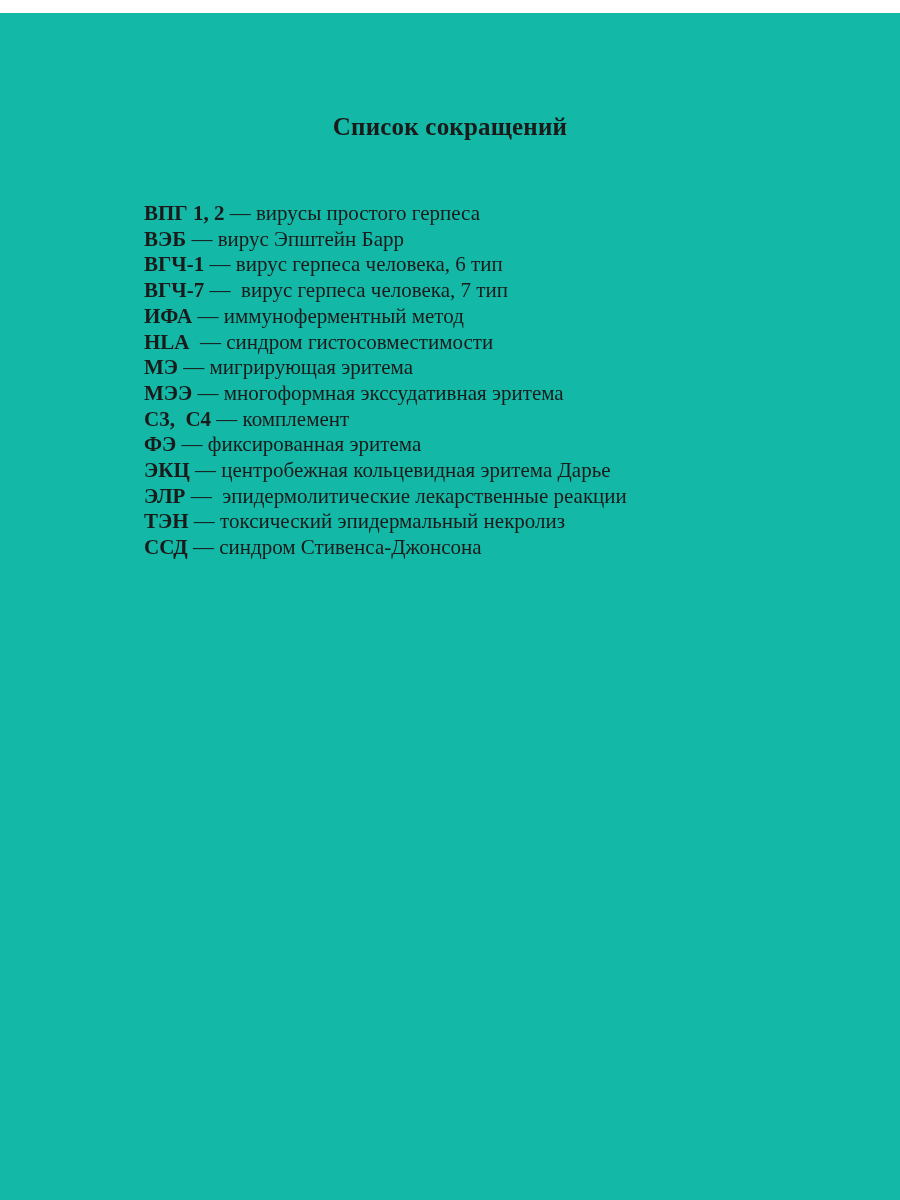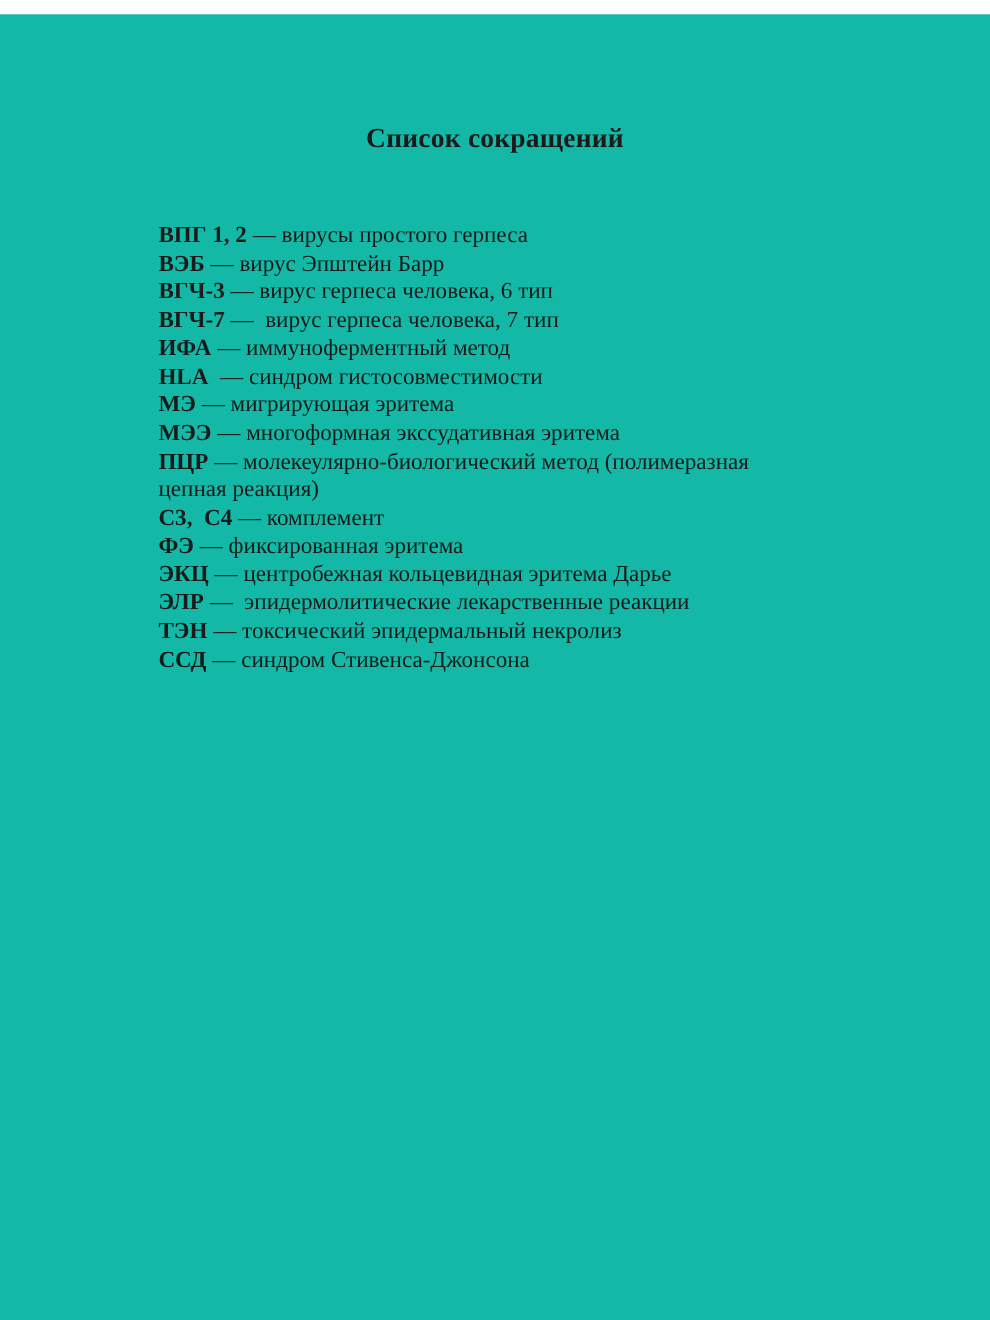--- a/index.html
+++ b/index.html
@@ -58,27 +58,26 @@
   </style>
 </head>
 <body>
 
 <div class="page">
   <h1 class="title">Список сокращений</h1>
 
   <ul class="abbr-list">
     <li class="abbr-item"><span class="abbr-term">ВПГ 1, 2</span><span class="abbr-dash"> — </span><span class="abbr-def">вирусы простого герпеса</span></li>
     <li class="abbr-item"><span class="abbr-term">ВЭБ</span><span class="abbr-dash"> — </span><span class="abbr-def">вирус Эпштейн Барр</span></li>
-    <li class="abbr-item"><span class="abbr-term">ВГЧ-3</span><span class="abbr-dash"> — </span><span class="abbr-def">вирус герпеса человека, 6 тип</span></li>
+    <li class="abbr-item"><span class="abbr-term">ВГЧ-1</span><span class="abbr-dash"> — </span><span class="abbr-def">вирус герпеса человека, 6 тип</span></li>
     <li class="abbr-item"><span class="abbr-term">ВГЧ-7</span><span class="abbr-dash" style="white-space:pre"> —  </span><span class="abbr-def">вирус герпеса человека, 7 тип</span></li>
     <li class="abbr-item"><span class="abbr-term">ИФА</span><span class="abbr-dash"> — </span><span class="abbr-def">иммуноферментный метод</span></li>
     <li class="abbr-item"><span class="abbr-term">HLA</span><span class="abbr-dash" style="white-space:pre">  — </span><span class="abbr-def">синдром гистосовместимости</span></li>
     <li class="abbr-item"><span class="abbr-term">МЭ</span><span class="abbr-dash"> — </span><span class="abbr-def">мигрирующая эритема</span></li>
     <li class="abbr-item"><span class="abbr-term">МЭЭ</span><span class="abbr-dash"> — </span><span class="abbr-def">многоформная экссудативная эритема</span></li>
-    <li class="abbr-item"><span class="abbr-term">ПЦР</span><span class="abbr-dash"> — </span><span class="abbr-def">молекеулярно-биологический метод (полимеразная цепная реакция)</span></li>
     <li class="abbr-item"><span class="abbr-term" style="white-space:pre">С3,  С4</span><span class="abbr-dash"> — </span><span class="abbr-def">комплемент</span></li>
     <li class="abbr-item"><span class="abbr-term">ФЭ</span><span class="abbr-dash"> — </span><span class="abbr-def">фиксированная эритема</span></li>
     <li class="abbr-item"><span class="abbr-term">ЭКЦ</span><span class="abbr-dash"> — </span><span class="abbr-def">центробежная кольцевидная эритема Дарье</span></li>
     <li class="abbr-item"><span class="abbr-term">ЭЛР</span><span class="abbr-dash" style="white-space:pre"> —  </span><span class="abbr-def">эпидермолитические лекарственные реакции</span></li>
     <li class="abbr-item"><span class="abbr-term">ТЭН</span><span class="abbr-dash"> — </span><span class="abbr-def">токсический эпидермальный некролиз</span></li>
     <li class="abbr-item"><span class="abbr-term">ССД</span><span class="abbr-dash"> — </span><span class="abbr-def">синдром Стивенса-Джонсона</span></li>
   </ul>
 </div>
 
 </body></html>

